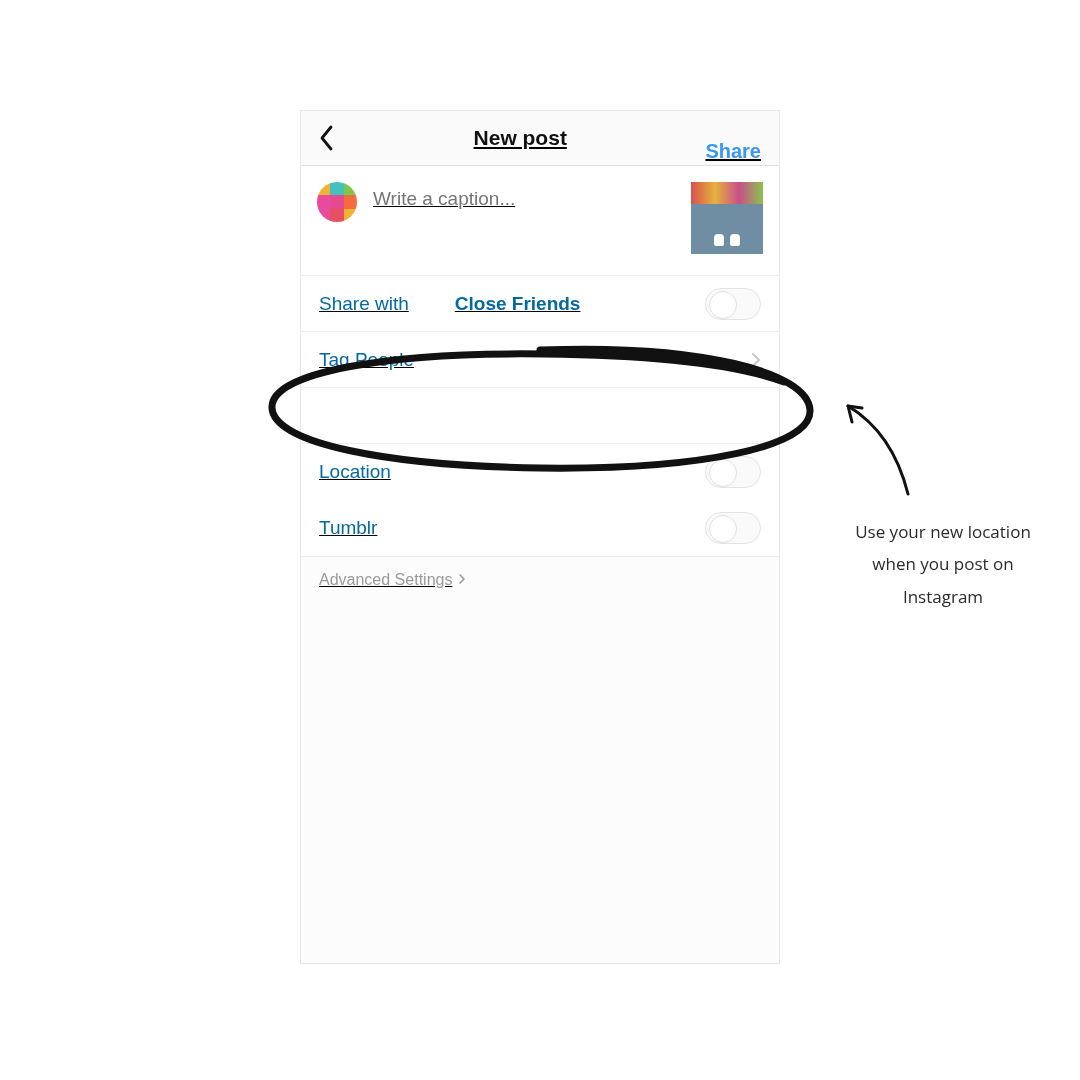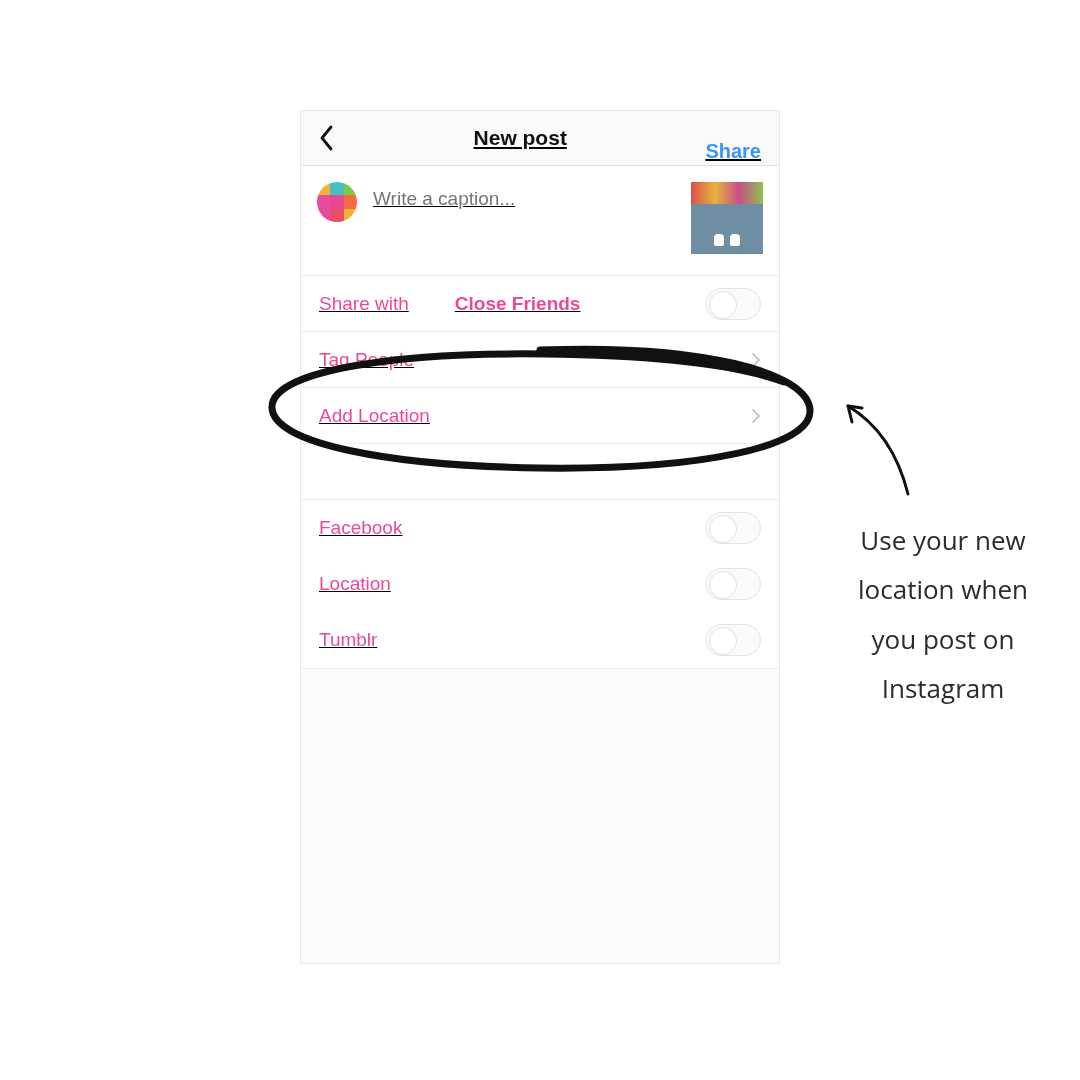--- a/index.html
+++ b/index.html
@@ -81,21 +81,21 @@
 
   .row {
     background:#fff;
     border-bottom:1px solid #ececec;
     height:56px;
     display:flex;
     align-items:center;
     justify-content:space-between;
     padding:0 18px;
     font-size:19px;
-    color:#ec4899;
+    color:#0369a1;
   }
   .row .label { display:flex; gap:6px; }
   .row .label .bold { font-weight:700;margin-left:40px; }
 
   .toggle {
     width:56px; height:32px; border-radius:16px;
     background:#fafafa;
     border:1px solid #e3e3e3;
     position:relative;
   }
@@ -136,21 +136,21 @@
     position:absolute;
     left:838px; top:394px;
     width:80px; height:110px;
     pointer-events:none;
   }
   .note {
     position:absolute;
     left:838px; top:516px;
     width:210px;
     text-align:center;
-    font-size:26px;
+    font-size:17px;
     line-height:1.9;
     color:#2b2b2b;
     font-family: "Segoe UI", "Open Sans", -apple-system, Arial, sans-serif;
     font-weight:400;
   }
 </style>
 </head>
 <body>
 
 <div class="canvas">
@@ -196,46 +196,42 @@
 
     <div class="row">
       <span>Tag People</span>
       <span class="chevron">
         <svg width="10" height="16" viewBox="0 0 10 16">
             <path d="M2 2 L8 8 L2 14" stroke="#c7c7cc" stroke-width="2" fill="none" stroke-linecap="round" stroke-linejoin="round"></path>
           </svg>
       </span>
     </div>
 
-    <div class="row">
-      <span>Add Location</span>
-      <span class="chevron">
-        <svg width="10" height="16" viewBox="0 0 10 16">
-            <path d="M2 2 L8 8 L2 14" stroke="#c7c7cc" stroke-width="2" fill="none" stroke-linecap="round" stroke-linejoin="round"></path>
-          </svg>
-      </span>
-    </div>
 
     <div class="suggestions"></div>
 
     <div class="share-block">
-      <div class="row">
-        <span>Facebook</span>
-        <span class="toggle"></span>
-      </div>
       <div class="row">
         <span>Location</span>
         <span class="toggle"></span>
       </div>
       <div class="row">
         <span>Tumblr</span>
         <span class="toggle"></span>
       </div>
     </div>
 
+    <div class="advanced">
+      <span>Advanced Settings</span>
+      <span>
+        <svg width="8" height="12" viewBox="0 0 8 12">
+            <path d="M2 2 L6 6 L2 10" stroke="#9a9a9a" stroke-width="1.6" fill="none" stroke-linecap="round" stroke-linejoin="round"></path>
+          </svg>
+      </span>
+    </div>
 
   </div>
 
   <svg class="circle-annotation" viewBox="0 0 560 134">
     <path d="M280 8
              C 440 2, 548 30, 550 68
              C 552 105, 440 128, 280 126
              C 130 124, 14 102, 12 66
              C 10 30, 128 10, 284 12
              C 380 13, 470 20, 524 40" fill="none" stroke="#111" stroke-width="7" stroke-linecap="round"></path>

